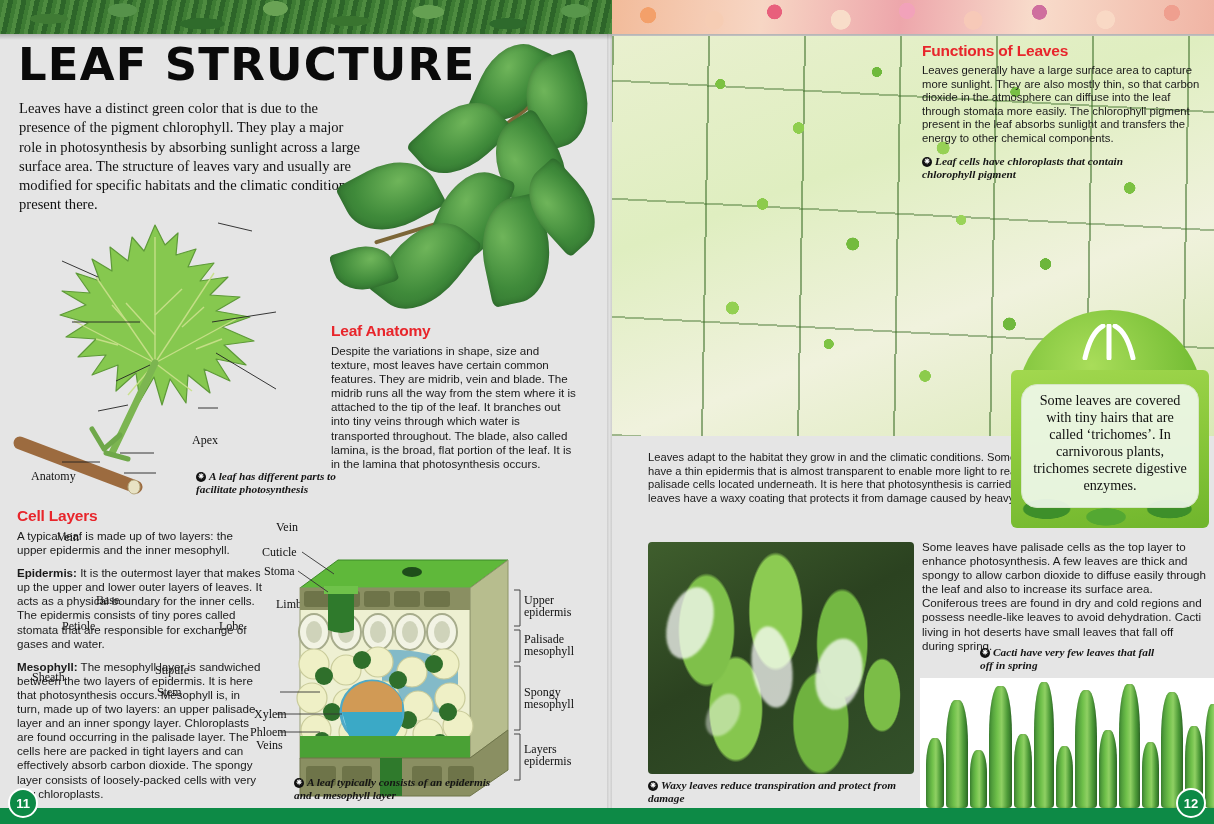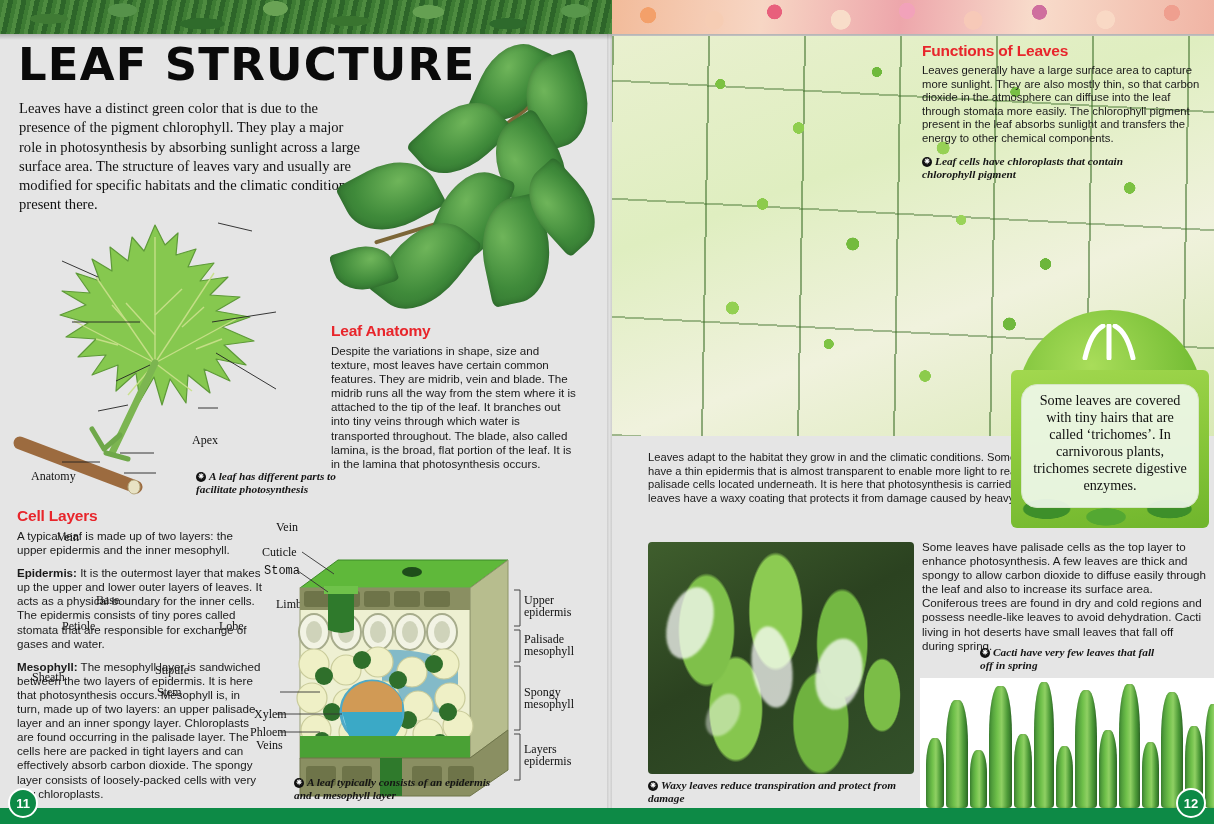--- a/index.html
+++ b/index.html
@@ -548,21 +548,21 @@
       <g stroke="#333" stroke-width="0.9" fill="none">
         <line x1="40" y1="12" x2="72" y2="34"></line>
         <line x1="36" y1="31" x2="66" y2="52"></line>
         <line x1="18" y1="152" x2="58" y2="152"></line>
         <line x1="14" y1="174" x2="80" y2="174"></line>
         <line x1="18" y1="192" x2="58" y2="192"></line>
       </g>
     </svg>
 
     <span class="diagram-label" style="left:0px; top:5px;">Cuticle</span>
-    <span class="diagram-label" style="left:2px; top:24px;font-family:Liberation Mono, monospace;">Stoma</span>
+    <span class="diagram-label" style="left:2px; top:24px;">Stoma</span>
     <span class="diagram-label" style="left:-6px; top:163px;margin-top:35px;">Veins</span>
     <span class="diagram-label" style="left:-8px; top:167px;">Xylem</span>
     <span class="diagram-label" style="left:-12px; top:185px;">Phloem</span>
 
     <span class="diagram-label" style="left:262px; top:54px; white-space:normal; width:64px; line-height:12px;">Upper epidermis</span>
     <span class="diagram-label" style="left:262px; top:93px; white-space:normal; width:66px; line-height:12px;">Palisade mesophyll</span>
     <span class="diagram-label" style="left:262px; top:146px; white-space:normal; width:66px; line-height:12px;">Spongy mesophyll</span>
     <span class="diagram-label" style="left:262px; top:203px; white-space:normal; width:64px; line-height:12px;">Layers epidermis</span>
 
     <div class="caption" style="position:absolute; left:32px; top:236px; width:200px;">

